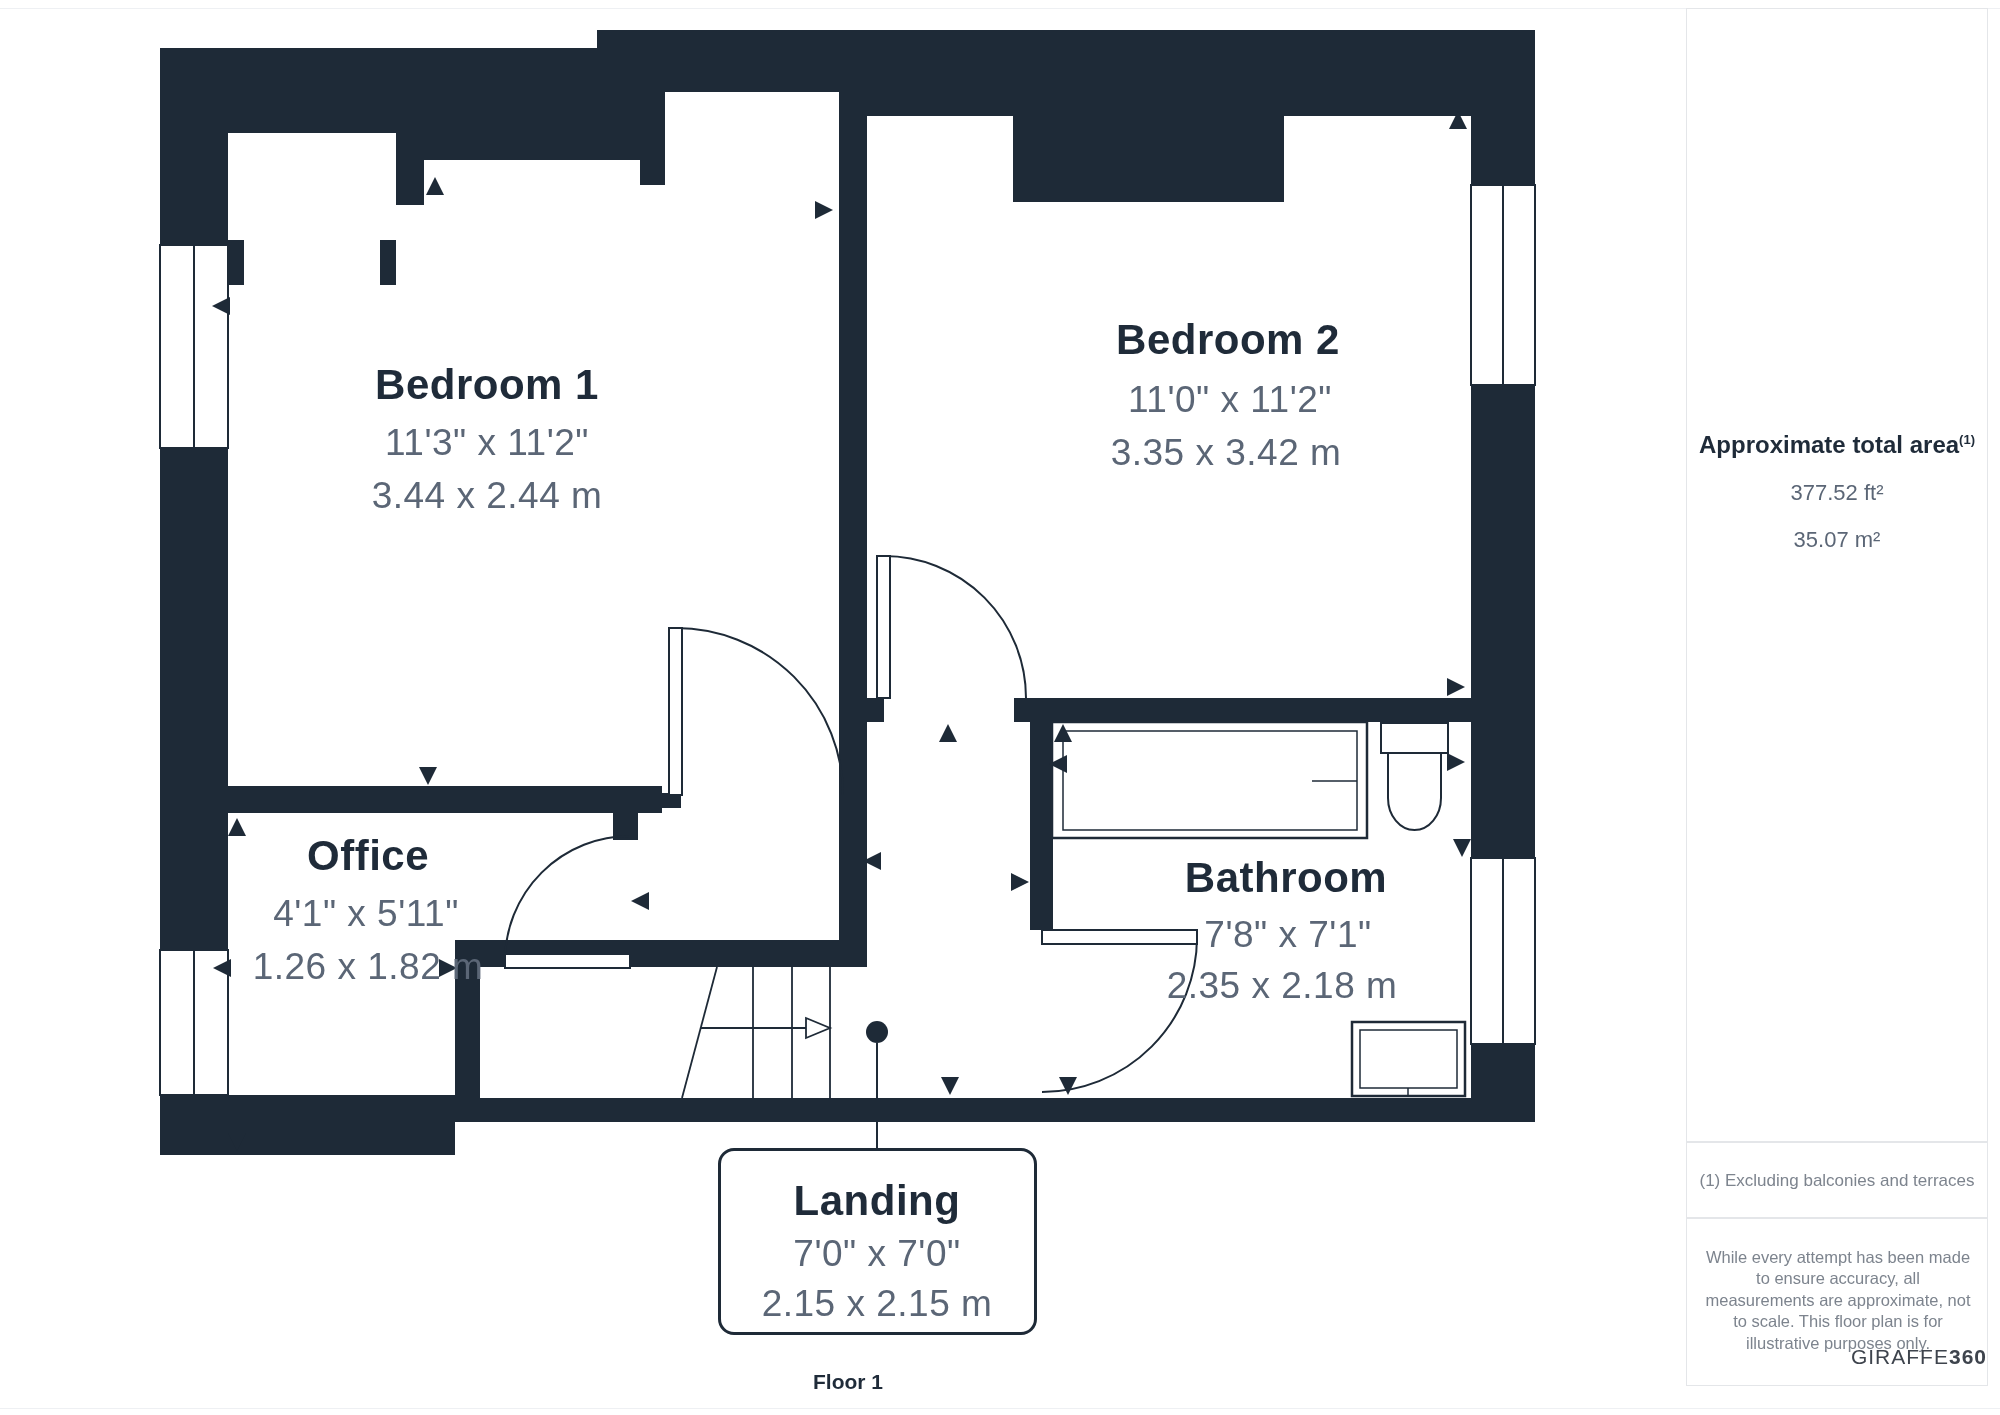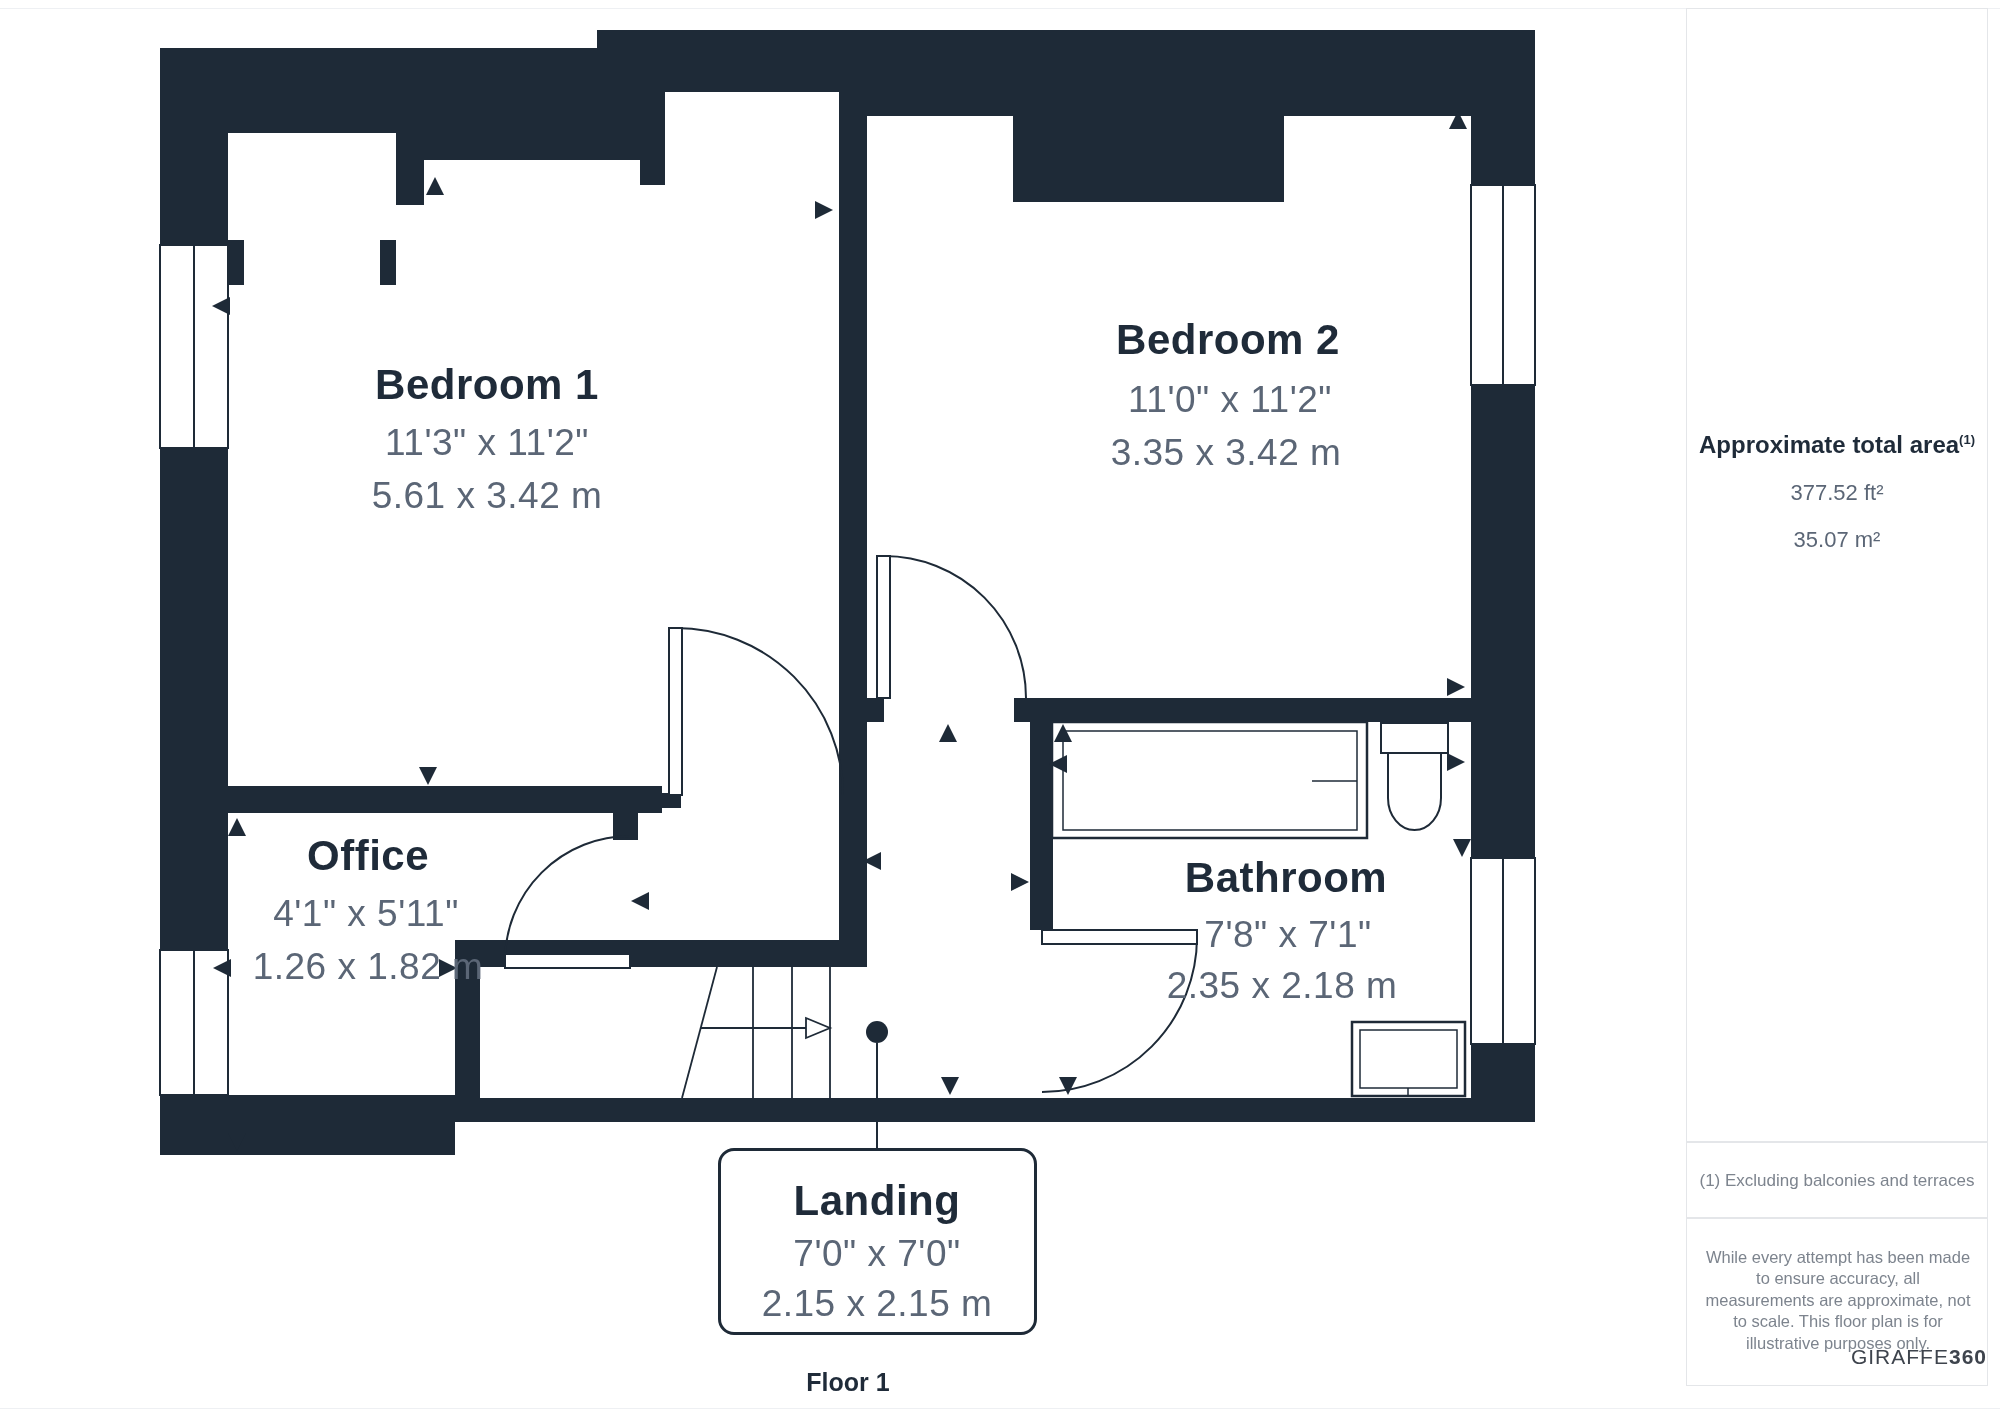--- a/index.html
+++ b/index.html
@@ -2,21 +2,21 @@
 <html><head>
 <meta charset="utf-8">
 <style>
   html,body{margin:0;padding:0;background:#ffffff;}
   .stage{position:relative;width:2000px;height:1415px;background:#ffffff;overflow:hidden;
          font-family:"Liberation Sans", sans-serif;}
   .plan-svg{position:absolute;left:0;top:0;}
   .lbl{position:absolute;transform:translate(-50%,-50%);white-space:nowrap;text-align:center;}
   .room-name{font-size:42px;font-weight:700;color:#1f2b39;letter-spacing:.5px;}
   .room-dim{font-size:37px;font-weight:400;color:#5b6676;letter-spacing:.5px;}
-  .floor-label{font-size:25px;font-weight:700;color:#1f2b39;}
+  .floor-label{font-size:21px;font-weight:700;color:#1f2b39;}
   .callout{position:absolute;left:718px;top:1148px;width:319px;height:187px;background:#fff;
            border:3px solid #1e2a37;border-radius:16px;box-sizing:border-box;}
   .side-box{position:absolute;background:#fff;border:1px solid #e4e6e9;box-sizing:border-box;}
   .side-main{left:1686px;top:8px;width:302px;height:1134px;}
   .side-foot{left:1686px;top:1142px;width:302px;height:76px;padding-left:28px;}
   .side-disc{left:1686px;top:1218px;width:302px;height:168px;}
   .area-block{position:absolute;left:0;top:422px;width:100%;text-align:center;}
   .area-title{font-size:24px;font-weight:700;color:#1f2b39;}
   .area-title sup{font-size:13px;font-weight:700;}
   .area-val{font-size:22px;color:#5b6676;margin-top:21px;}
@@ -133,21 +133,21 @@
     </g>
 
     <g>
       <line x1="877" y1="1043" x2="877" y2="1148" stroke="#1e2a37" stroke-width="2"></line>
       <circle cx="877" cy="1032" r="11" fill="#1e2a37"></circle>
     </g>
   </svg>
 
   <div class="lbl room-name" style="left:487px;top:385px">Bedroom 1</div>
   <div class="lbl room-dim" style="left:487px;top:443px">11'3" x 11'2"</div>
-  <div class="lbl room-dim" style="left:487px;top:496px">5.61 x 3.42 m</div>
+  <div class="lbl room-dim" style="left:487px;top:496px">3.44 x 2.44 m</div>
 
   <div class="lbl room-name" style="left:1228px;top:340px">Bedroom 2</div>
   <div class="lbl room-dim" style="left:1230px;top:400px">11'0" x 11'2"</div>
   <div class="lbl room-dim" style="left:1226px;top:453px">3.35 x 3.42 m</div>
 
   <div class="lbl room-name" style="left:368px;top:856px">Office</div>
   <div class="lbl room-dim" style="left:366px;top:914px">4'1" x 5'11"</div>
   <div class="lbl room-dim" style="left:368px;top:967px">1.26 x 1.82 m</div>
 
   <div class="lbl room-name" style="left:1286px;top:878px">Bathroom</div>

